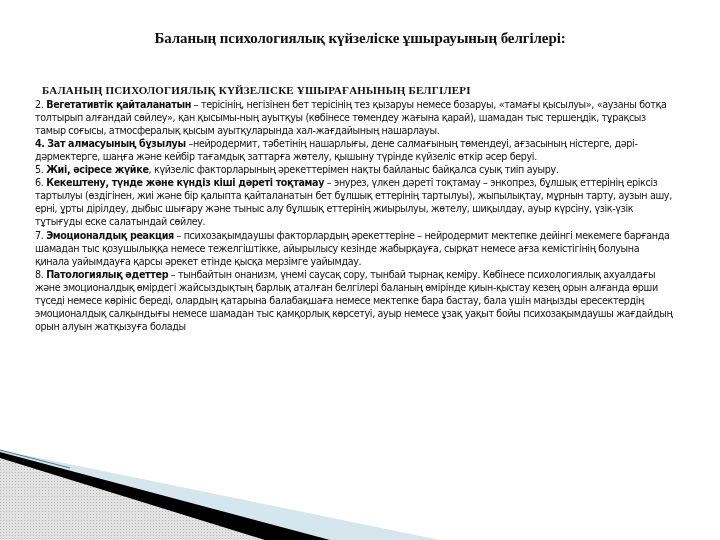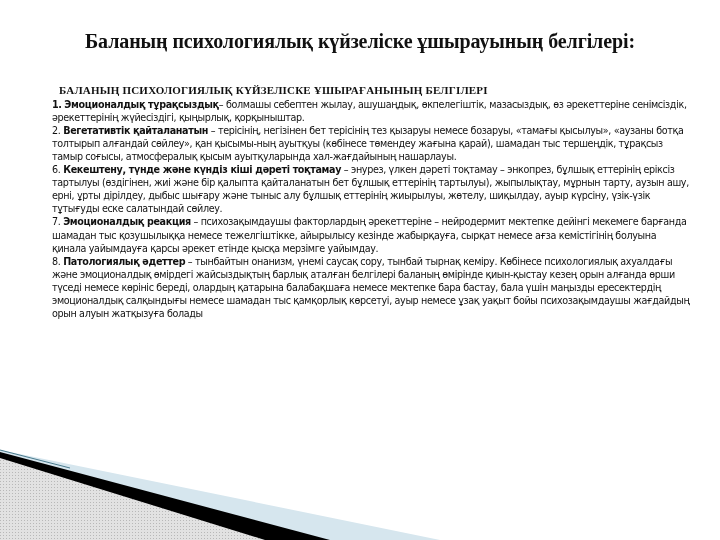--- a/index.html
+++ b/index.html
@@ -4,25 +4,25 @@
 <style>
   html, body { margin:0; padding:0; }
   body {
     width:720px; height:540px; position:relative; overflow:hidden;
     background:#ffffff;
   }
   .slide-title {
     position:absolute; left:0; top:30px; width:720px;
     text-align:center;
     font-family:"Liberation Serif", serif;
-    font-weight:bold; font-size:20px; color:#111;
+    font-weight:bold; font-size:15px; color:#111;
     letter-spacing:-0.1px;
   }
   .content {
-    position:absolute; left:52px; top:84px; width:640px;
+    position:absolute; left:35px; top:84px; width:640px;
     font-family:"DejaVu Sans", sans-serif;
     font-size:9.6px; line-height:13.05px; color:#111;
     letter-spacing:-0.35px;
   }
   .heading {
     font-family:"Liberation Serif", serif;
     font-weight:bold; font-size:11px; padding-left:7px;
     letter-spacing:0.2px; margin-bottom:1px;
   }
   .item { }
@@ -31,26 +31,30 @@
 </style>
 </head>
 <body>
 
 <div class="slide-title">Баланың психологиялық күйзеліске ұшырауының белгілері:</div>
 
 <div class="content">
   <div class="heading">БАЛАНЫҢ ПСИХОЛОГИЯЛЫҚ КҮЙЗЕЛІСКЕ ҰШЫРАҒАНЫНЫҢ БЕЛГІЛЕРІ</div>
 
   <div class="item">
-    <b>1.</b>
-    <b>Эмоционалдық тұрақсыздық</b><span>– болмашы себептен жылау, ашушаңдық, өкпелегіштік, мазасыздық, өз әрекеттеріне сенімсіздік, әрекеттерінің жүйесіздігі, қыңырлық, қорқыныштар.</span>
+    <span>2.</span>
+    <b>Вегетативтік қайталанатын</b><span> – терісінің, негізінен бет терісінің тез қызаруы немесе бозаруы, «тамағы қысылуы», «аузаны ботқа толтырып алғандай сөйлеу», қан қысымы-ның ауытқуы (көбінесе төмендеу жағына қарай), шамадан тыс тершеңдік, тұрақсыз тамыр соғысы, атмосфералық қысым ауытқуларында хал-жағдайының нашарлауы.</span>
   </div>
   <div class="item">
-    <span>2.</span>
-    <b>Вегетативтік қайталанатын</b><span> – терісінің, негізінен бет терісінің тез қызаруы немесе бозаруы, «тамағы қысылуы», «аузаны ботқа толтырып алғандай сөйлеу», қан қысымы-ның ауытқуы (көбінесе төмендеу жағына қарай), шамадан тыс тершеңдік, тұрақсыз тамыр соғысы, атмосфералық қысым ауытқуларында хал-жағдайының нашарлауы.</span>
+    <b>4.</b>
+    <b>Зат алмасуының бұзылуы</b><span> –нейродермит, тәбетінің нашарлығы, дене салмағының төмендеуі, ағзасының ністерге, дәрі-дәрмектерге, шаңға және кейбір тағамдық заттарға жөтелу, қышыну түрінде күйзеліс өткір әсер беруі.</span>
+  </div>
+  <div class="item">
+    <span>5.</span>
+    <b>Жиі, әсіресе жүйке</b><span>, күйзеліс факторларының әрекеттерімен нақты байланыс байқалса суық тиіп ауыру.</span>
   </div>
   <div class="item">
     <span>6.</span>
     <b>Кекештену, түнде және күндіз кіші дәреті тоқтамау</b><span> – энурез, үлкен дәреті тоқтамау – энкопрез, бұлшық еттерінің еріксіз тартылуы (өздігінен, жиі және бір қалыпта қайталанатын бет бұлшық еттерінің тартылуы), жыпылықтау, мұрнын тарту, аузын ашу, ерні, ұрты дірілдеу, дыбыс шығару және тыныс алу бұлшық еттерінің жиырылуы, жөтелу, шиқылдау, ауыр күрсіну, үзік-үзік тұтығуды еске салатындай сөйлеу.</span>
   </div>
   <div class="item">
     <span>7.</span>
     <b>Эмоционалдық реакция</b><span> – психозақымдаушы факторлардың әрекеттеріне – нейродермит мектепке дейінгі мекемеге барғанда шамадан тыс қозушылыққа немесе тежелгіштікке, айырылысу кезінде жабырқауға, сырқат немесе ағза кемістігінің болуына қинала уайымдауға қарсы әрекет етінде қысқа мерзімге уайымдау.</span>
   </div>
   <div class="item">

